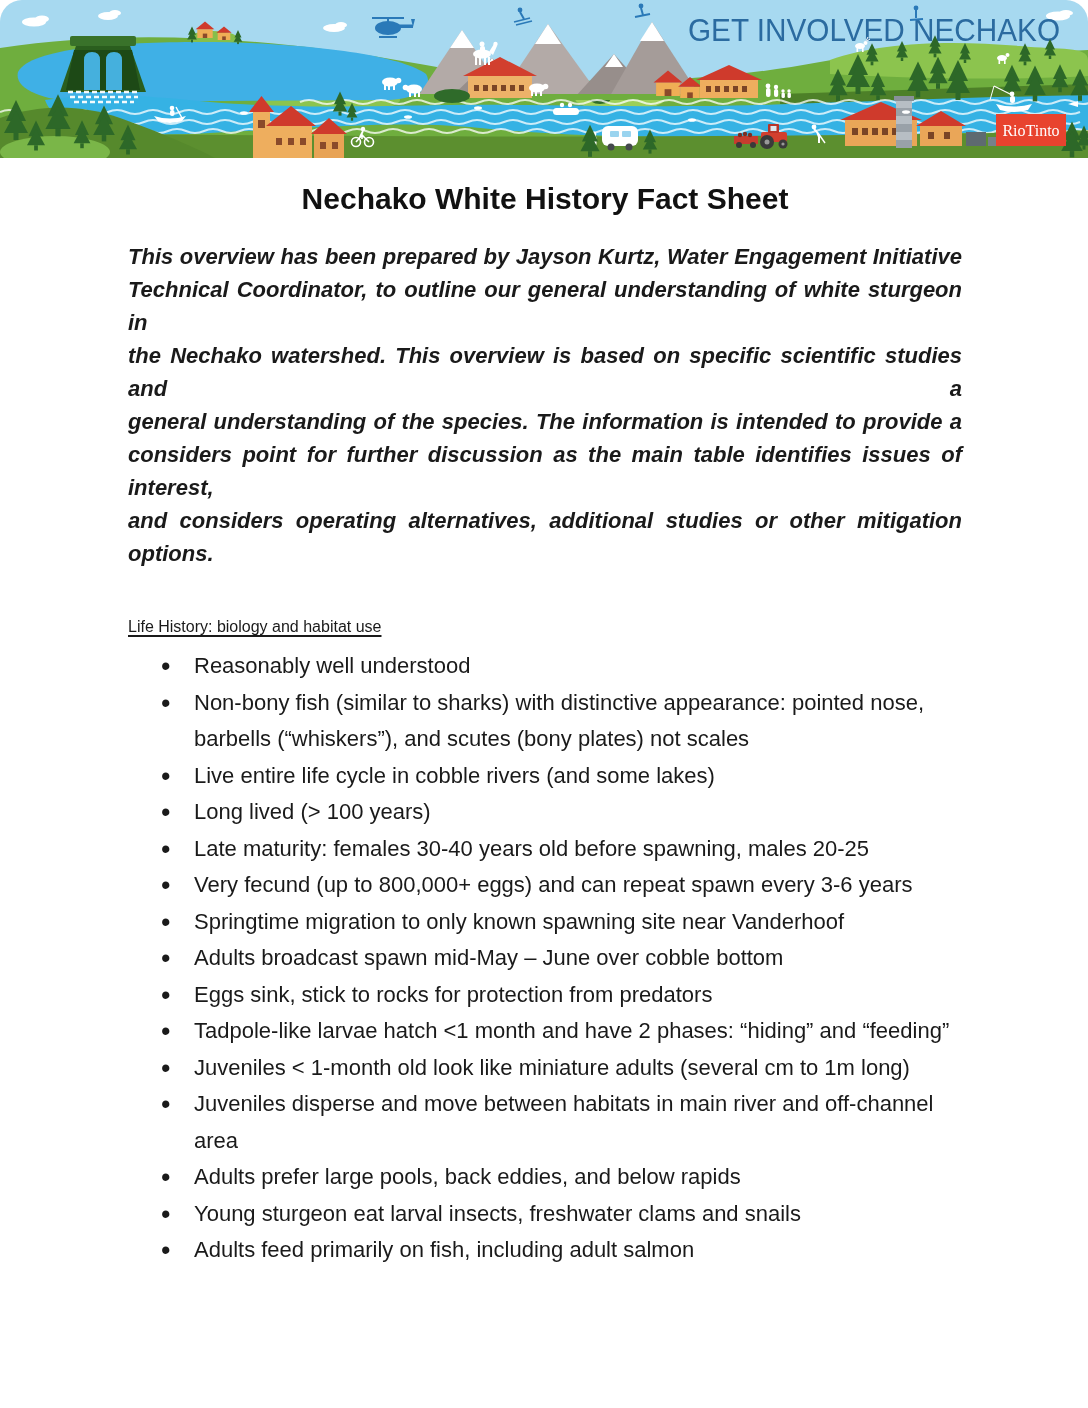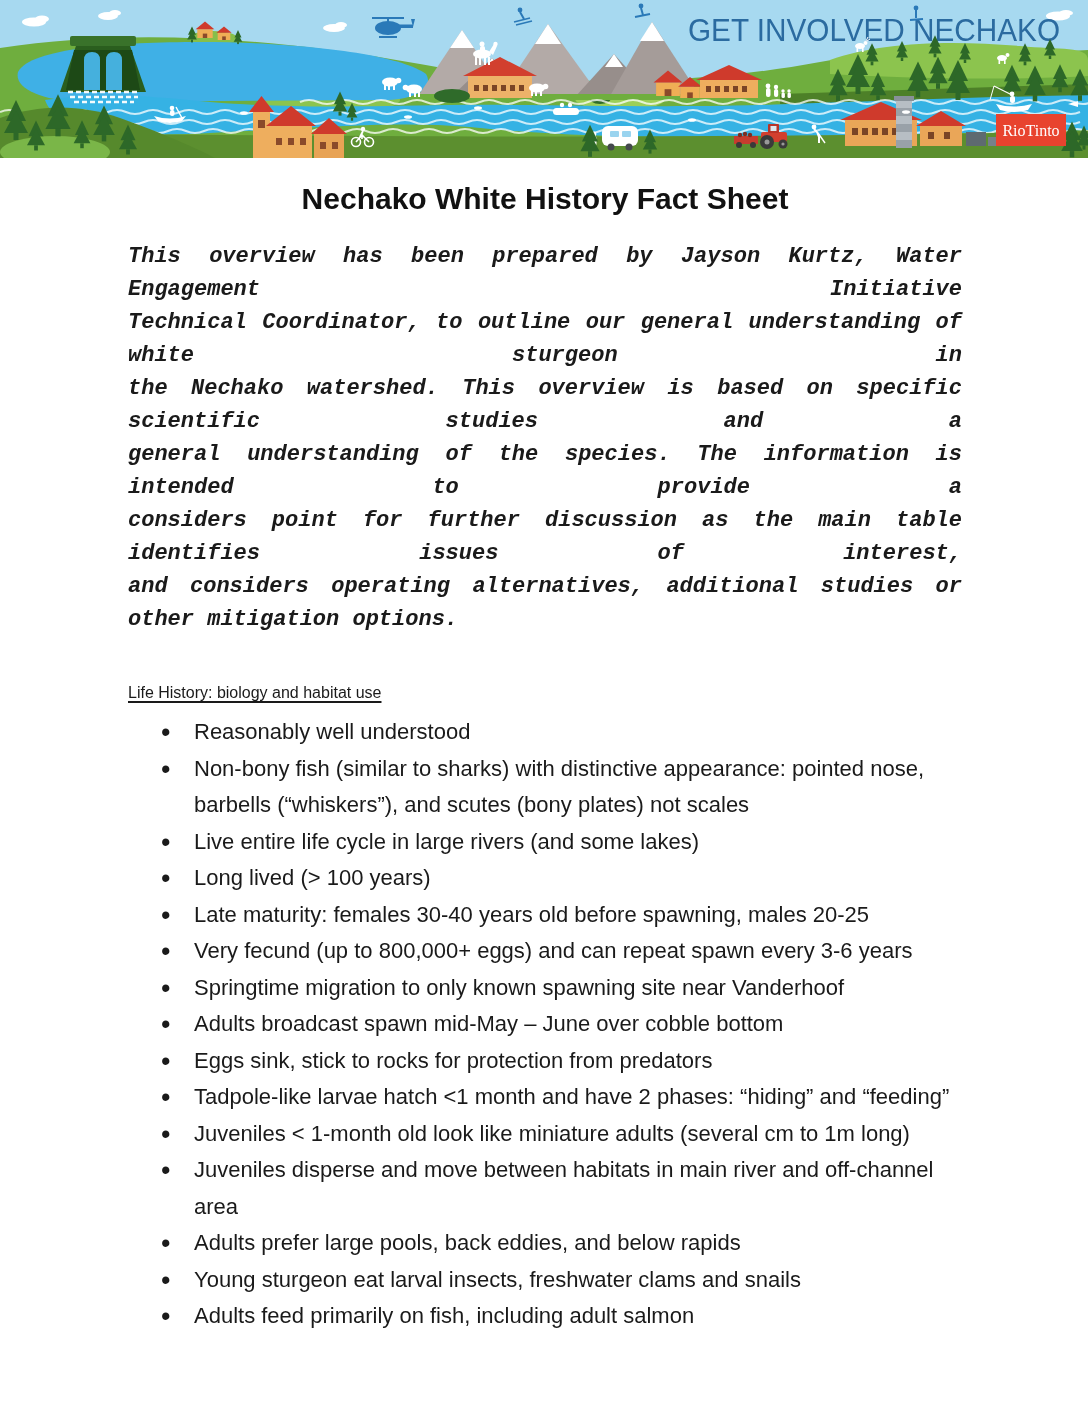--- a/index.html
+++ b/index.html
@@ -1,30 +1,30 @@
 <!DOCTYPE html>
 <html><head>
 <meta charset="utf-8">
 <style>
   html,body{margin:0;padding:0;background:#ffffff;}
   .page{
     width:1088px;height:1408px;background:#ffffff;position:relative;
-    font-family:"Liberation Sans",sans-serif;color:#161616;overflow:hidden;
+    font-family:"Liberation Sans",sans-serif;color:#161616;overflow:hidden;border-radius:22px;
   }
   .banner{display:block;width:1088px;height:158px;}
   .banner text{font-family:"Liberation Sans",sans-serif;}
   .doc{padding:0 126px 0 128px;}
   .title{
     text-align:center;font-size:30px;font-weight:bold;line-height:34px;
     margin:24px 0 0 0;color:#111;
   }
   .intro{margin-top:24px;}
   .intro-line{
     font-size:22px;font-style:italic;font-weight:bold;line-height:33px;
-    text-align:justify;text-align-last:justify;color:#1a1a1a;font-family:Liberation Mono, monospace;
+    text-align:justify;text-align-last:justify;color:#1a1a1a;
   }
   .intro-line:last-child{text-align-last:left;}
   .section-heading{
     margin:42px 0 0 0;font-size:16px;font-weight:normal;line-height:30px;
     text-decoration:underline;text-underline-offset:3px;text-decoration-thickness:1.5px;
     color:#1a1a1a;
   }
   ul.bullets{list-style:none;margin:6px 0 0 0;padding:0;}
   ul.bullets li{
     position:relative;padding-left:66px;font-size:22px;line-height:36.5px;color:#1a1a1a;
@@ -406,21 +406,21 @@
         <div class="intro-line">considers point for further discussion as the main table identifies issues of interest,</div>
         <div class="intro-line">and considers operating alternatives, additional studies or other mitigation options.</div>
       </div>
 
     <h2 class="section-heading">Life History: biology and habitat use</h2>
 
     <ul class="bullets">
 
     <li>Reasonably well understood</li>
         <li>Non-bony fish (similar to sharks) with distinctive appearance: pointed nose, barbells (“whiskers”), and scutes (bony plates) not scales</li>
-        <li>Live entire life cycle in large rivers (and some lakes)</li>
+        <li>Live entire life cycle in cobble rivers (and some lakes)</li>
         <li>Long lived (&gt; 100 years)</li>
         <li>Late maturity: females 30-40 years old before spawning, males 20-25</li>
         <li>Very fecund (up to 800,000+ eggs) and can repeat spawn every 3-6 years</li>
         <li>Springtime migration to only known spawning site near Vanderhoof</li>
         <li>Adults broadcast spawn mid-May – June over cobble bottom</li>
         <li>Eggs sink, stick to rocks for protection from predators</li>
         <li>Tadpole-like larvae hatch &lt;1 month and have 2 phases: “hiding” and “feeding”</li>
         <li>Juveniles &lt; 1-month old look like miniature adults (several cm to 1m long)</li>
         <li>Juveniles disperse and move between habitats in main river and off-channel area</li>
         <li>Adults prefer large pools, back eddies, and below rapids</li>

